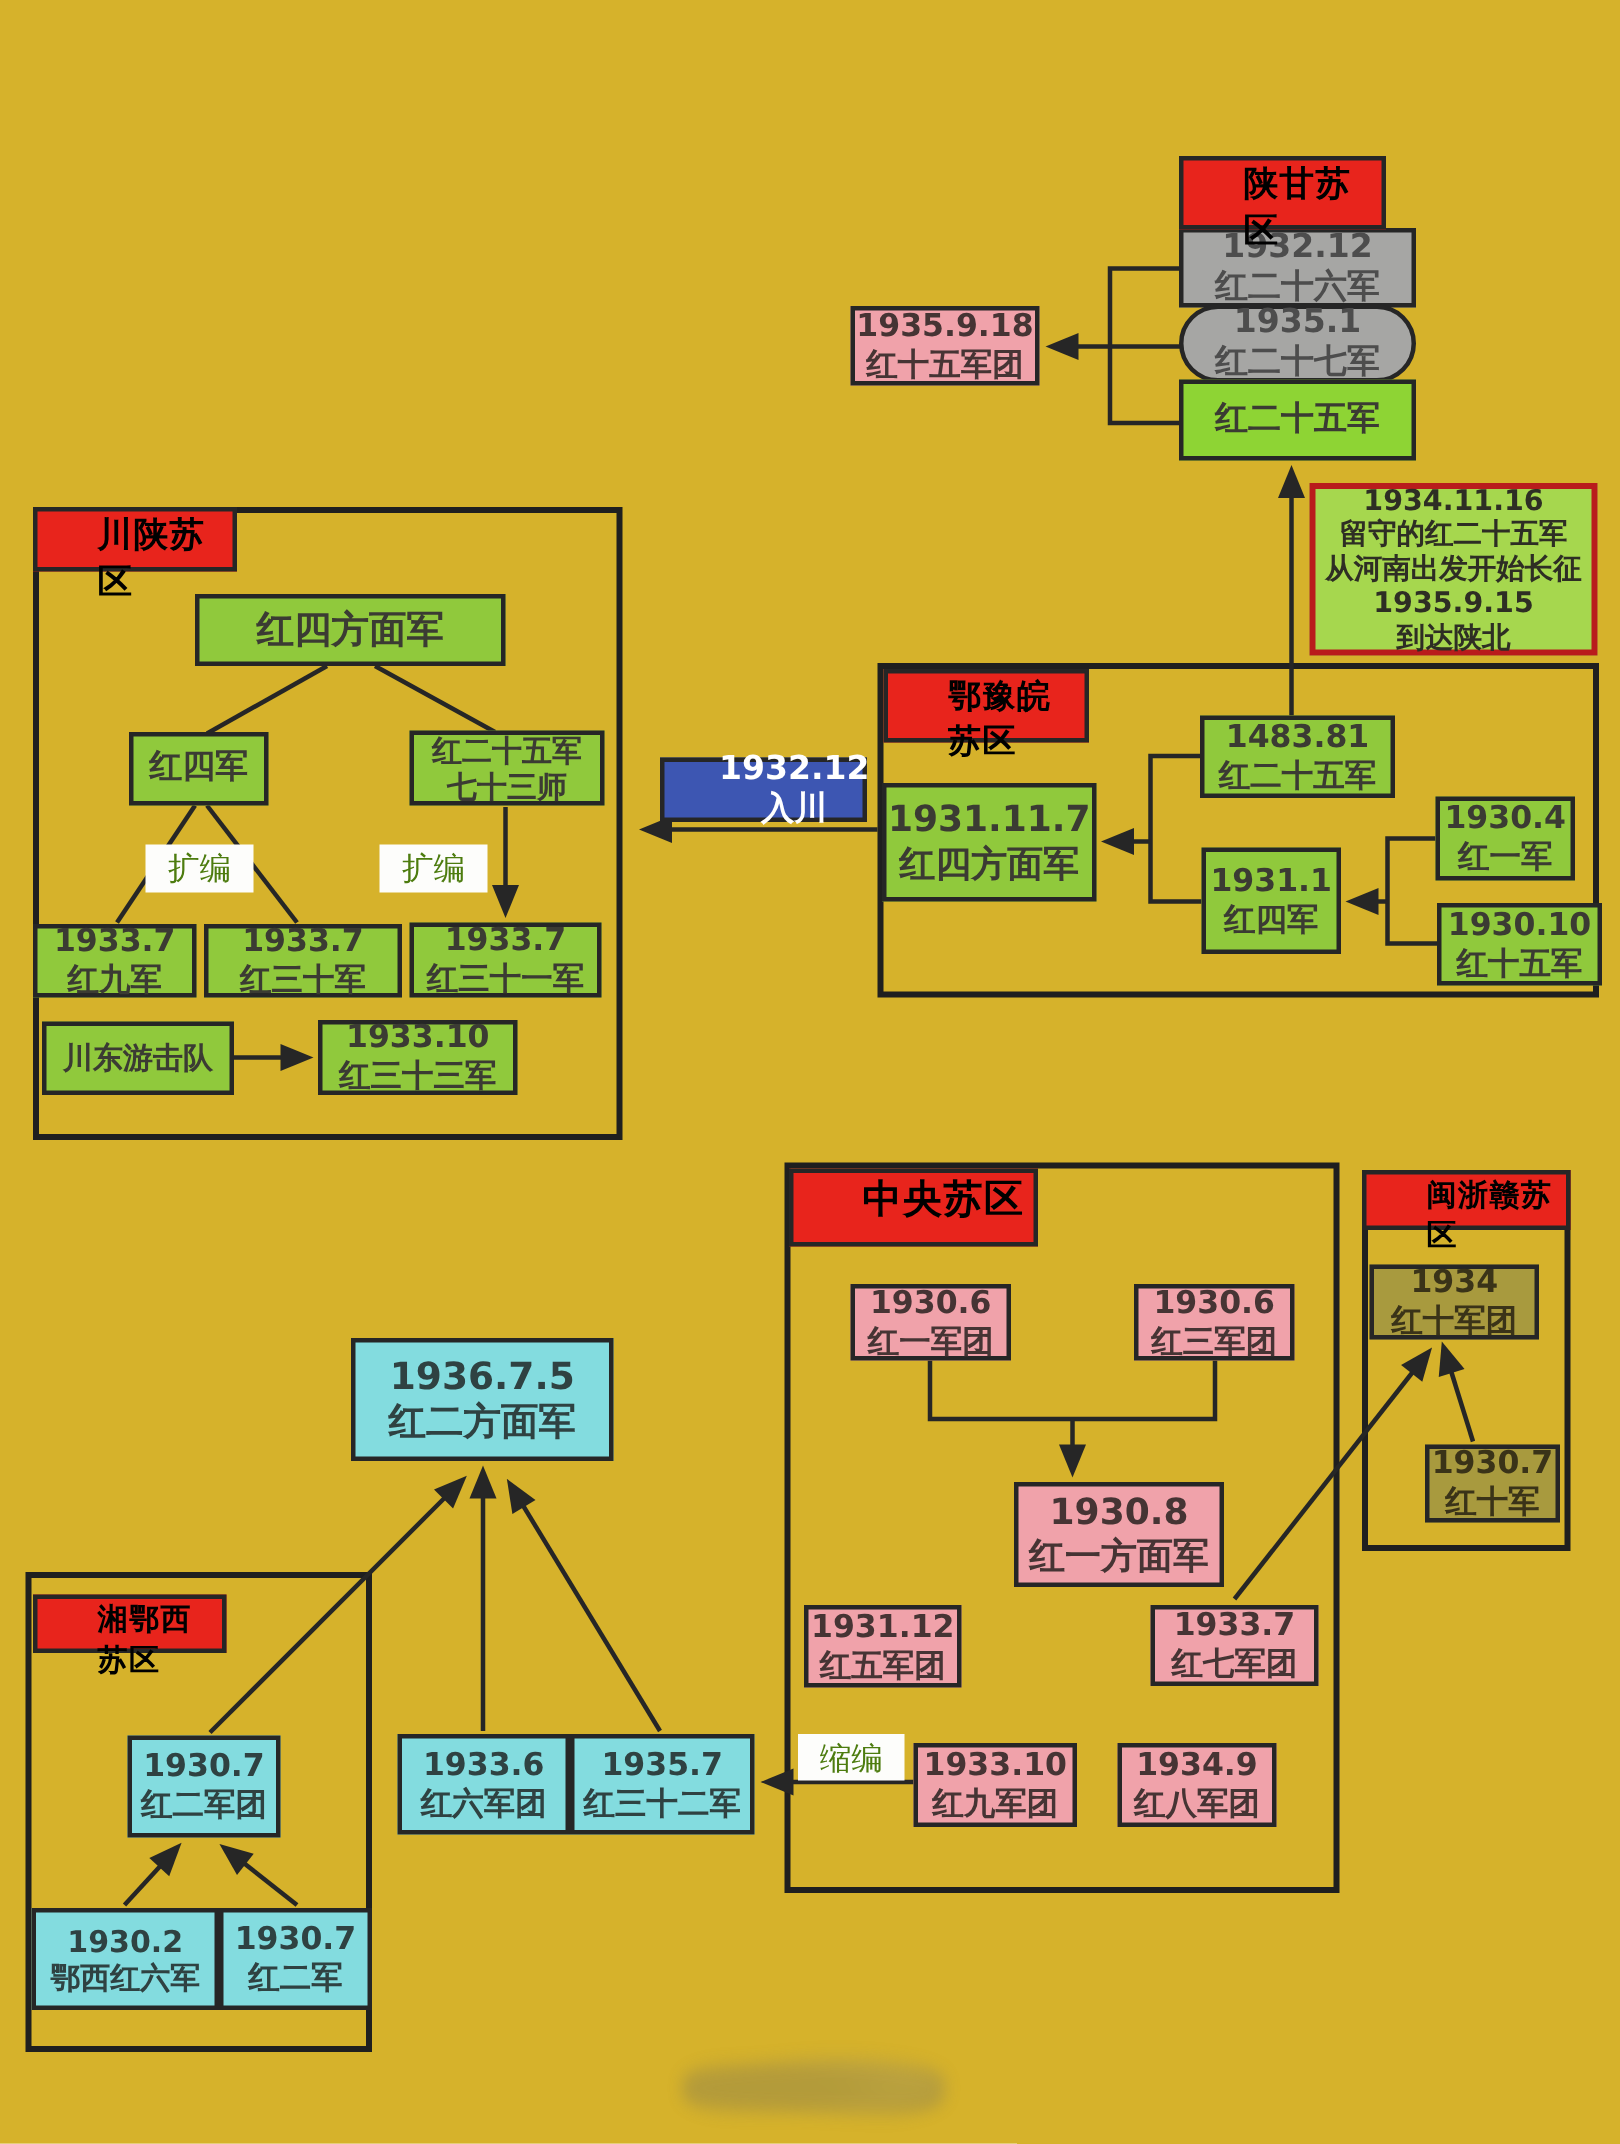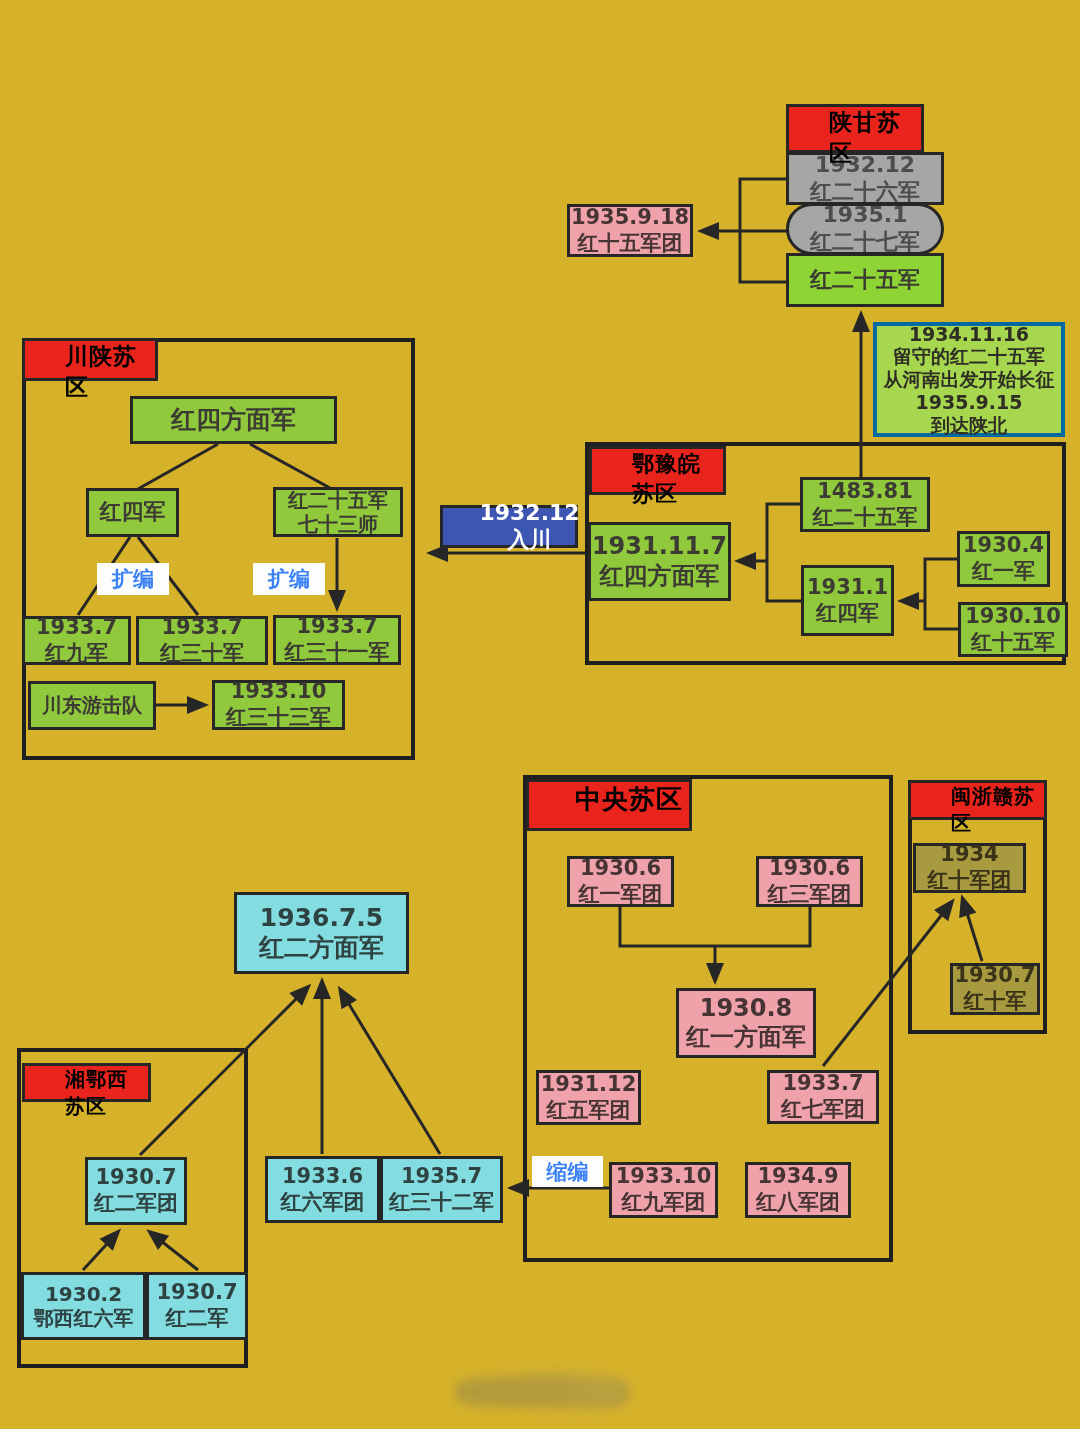--- a/index.html
+++ b/index.html
@@ -11,25 +11,25 @@
        border:3px solid #262626;box-sizing:border-box;text-align:center;line-height:1.22;
        font-weight:600;color:#3b3b33;z-index:2;font-size:21px;}
   .box span{display:block;}
   .green{background:#90c93c;}
   .bright-green{background:#8ed434;}
   .gray{background:#a6a6a4;color:#4d4d4d;}
   .pink{background:#f0a2aa;color:#463434;}
   .cyan{background:#83dcdf;color:#2f4242;}
   .olive{background:#a89a3e;color:#3a3318;}
   .blue{background:#3d56b2;color:#fff;font-size:22px;}
-  .note{background:#a6d74e;border:4px solid #0369a1;color:#2e2e24;font-size:19px;line-height:1.2;z-index:2;}
+  .note{background:#a6d74e;border:4px solid #b91c1c;color:#2e2e24;font-size:19px;line-height:1.2;z-index:2;}
   .hdr{position:absolute;background:#e8241c;color:#000000;display:flex;align-items:flex-start;justify-content:center;
        font-weight:700;border:3px solid #262626;box-sizing:border-box;z-index:3;font-size:23px;letter-spacing:1px;padding-left:40px;}
-  .wlabel{position:absolute;background:#fdfdfb;color:#3b82f6;display:flex;align-items:center;justify-content:center;
-       font-weight:700;z-index:3;font-size:21px;}
+  .wlabel{position:absolute;background:#fdfdfb;color:#4d7c0f;display:flex;align-items:center;justify-content:center;
+       font-weight:400;z-index:3;font-size:21px;}
   .big{font-size:25px;font-weight:700;}
   .watermark{position:absolute;z-index:1;filter:blur(5px);opacity:.45;
        background:radial-gradient(ellipse at 30% 50%, #8a7f4e 0 30%, transparent 60%),
                   radial-gradient(ellipse at 60% 45%, #9a8f5a 0 28%, transparent 60%),
                   radial-gradient(ellipse at 85% 55%, #8a7f4e 0 22%, transparent 55%);
        border-radius:40%;}
 </style>
 </head>
 <body>
 

